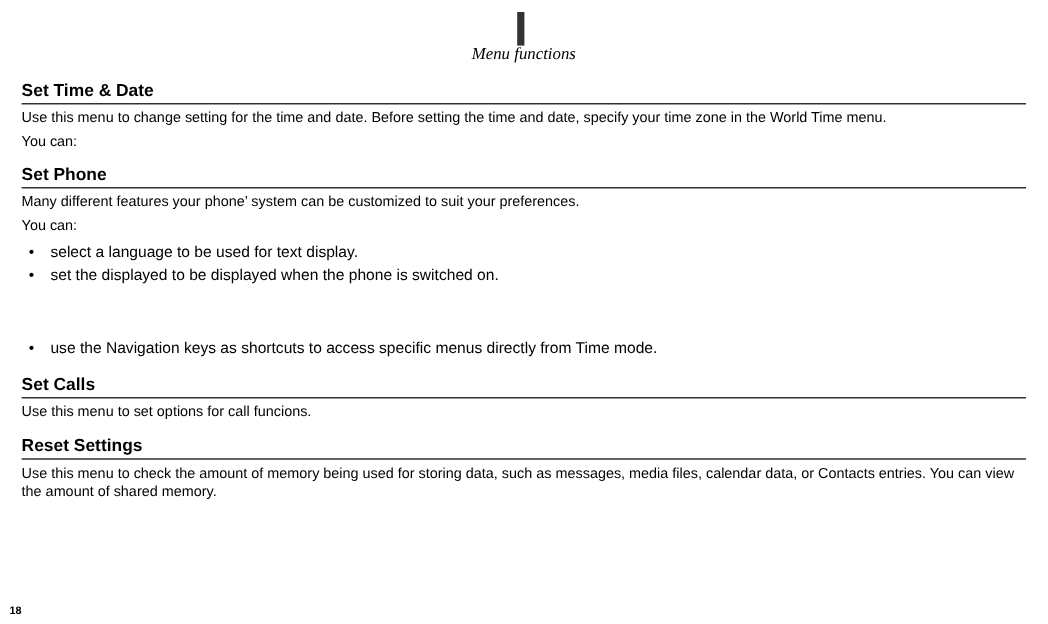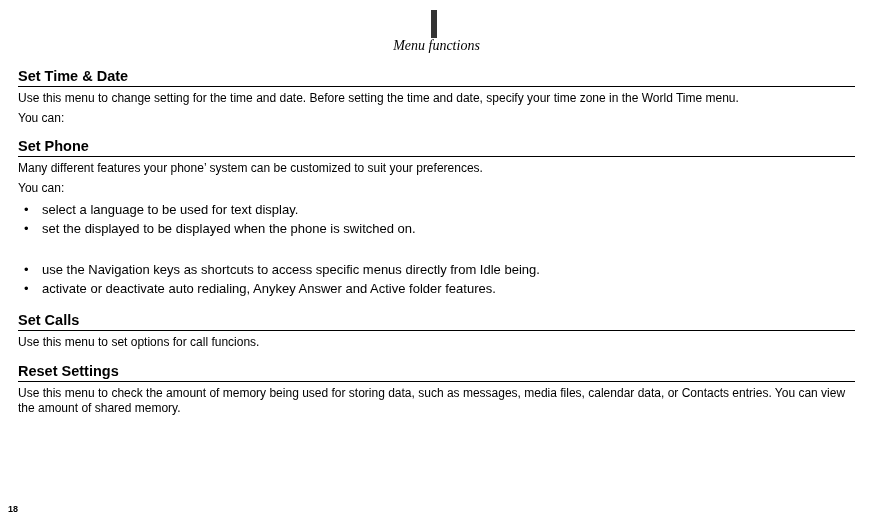--- a/index.html
+++ b/index.html
@@ -24,21 +24,21 @@
       background: #333;
       margin-right: 6px;
     }
     .header-title {
       font-style: italic;
       font-size: 14px;
       font-family: Georgia, 'Times New Roman', serif;
     }
     .columns {
       display: flex;
-      gap: 16px;
+      gap: 36px;
     }
     .col {
       flex: 1;
       display: flex;
       flex-direction: column;
     }
     .section-h {
       font-weight: bold;
       font-size: 14.5px;
       margin-top: 8px;
@@ -97,22 +97,21 @@
     <ul class="bullets">
       <li>select a language to be used for text display.</li>
       <li>set the displayed to be displayed when the phone is switched on.</li>
     </ul>
 
   </div>
 
   <div class="col">
 
     <ul class="bullets">
-      <li>use the Navigation keys as shortcuts to access specific menus directly from Idle being.</li>
-      <li>activate or deactivate auto redialing, Anykey Answer and Active folder features.</li>
+      <li>use the Navigation keys as shortcuts to access specific menus directly from Time mode.</li>
     </ul>
 
     <div class="section-h">Set Calls</div>
     <div class="para">Use this menu to set options for call funcions.</div>
 
     <div class="section-h">Reset Settings</div>
 
     <div class="para">Use this menu to check the amount of memory being used for storing data, such as messages, media files, calendar data, or Contacts entries. You can view the amount of shared memory.</div>
 
   </div>

